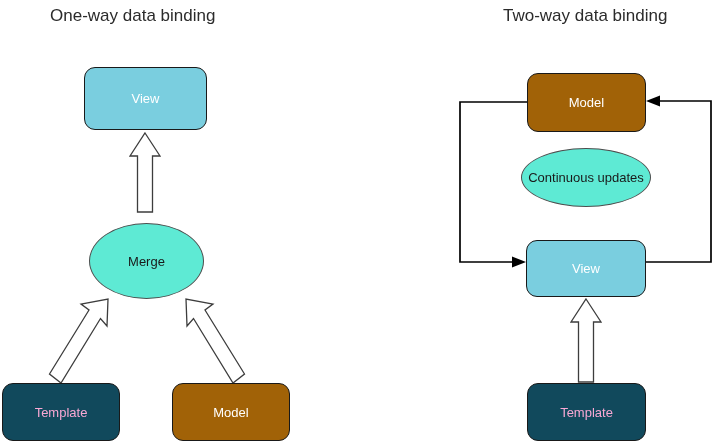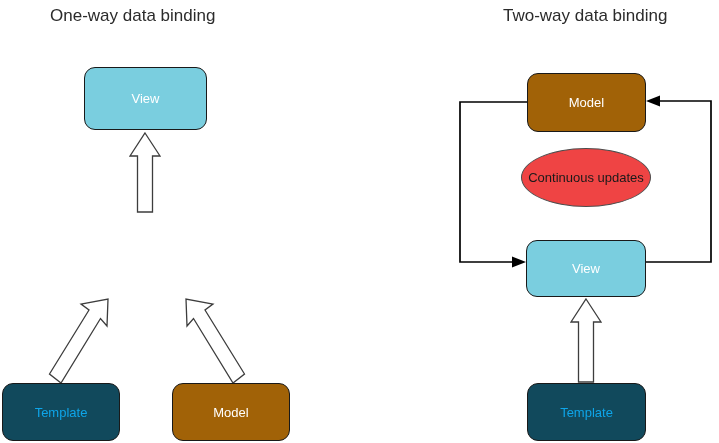--- a/index.html
+++ b/index.html
@@ -46,24 +46,24 @@
     background: #7ACEDF;
     color: #ffffff;
     margin-top: 6px;
   }
   .node.model {
     background: #a16207;
     color: #ffffff;
   }
   .node.template {
     background: #11495C;
-    color: #0ea5e9;
+    color: #f9a8d4;
   }
   .node.merge {
-    background: #ef4444;
+    background: #5eead4;
     color: #1a1a1a;
   }
   .svg-layer {
     position: absolute;
     left: 0;
     top: 0;
     width: 719px;
     height: 443px;
     pointer-events: none;
   }
@@ -106,20 +106,23 @@
     <path class="conn" d="M 646,262 L 711,262 L 711,101 L 658,101"></path>
     <polygon class="connhead" points="646,101 660,95.5 660,106.5"></polygon>
 
     <polygon class="blockarrow" points="586,299 601,322 593.5,322 593.5,382 578.5,382 578.5,322 571,322"></polygon>
   </svg>
 
   <div class="node rect view" style="left:84px; top:61px; width:123px; height:63px;">
     <span>View</span>
   </div>
 
+  <div class="node ellipse merge" style="left:89px; top:223px; width:115px; height:76px;">
+    <span>Merge</span>
+  </div>
 
   <div class="node rect template" style="left:2px; top:383px; width:118px; height:58px;">
     <span>Template</span>
   </div>
 
   <div class="node rect model" style="left:172px; top:383px; width:118px; height:58px;">
     <span>Model</span>
   </div>
 
   <div class="node rect model" style="left:527px; top:73px; width:119px; height:59px;">

